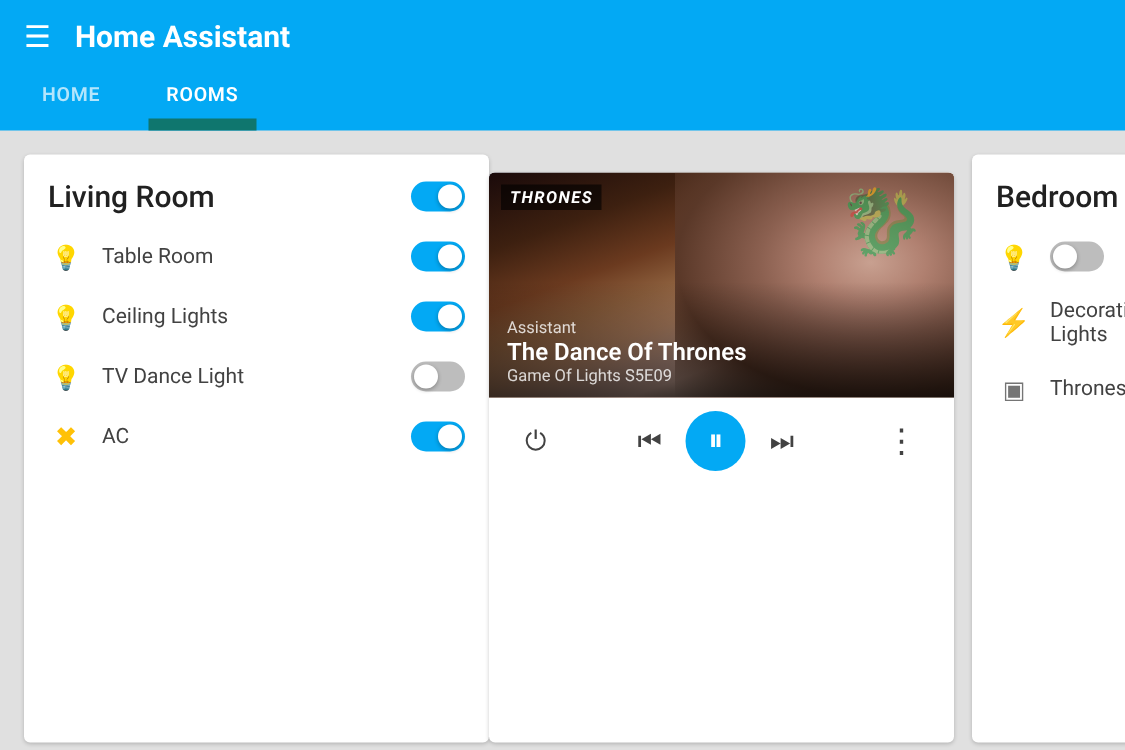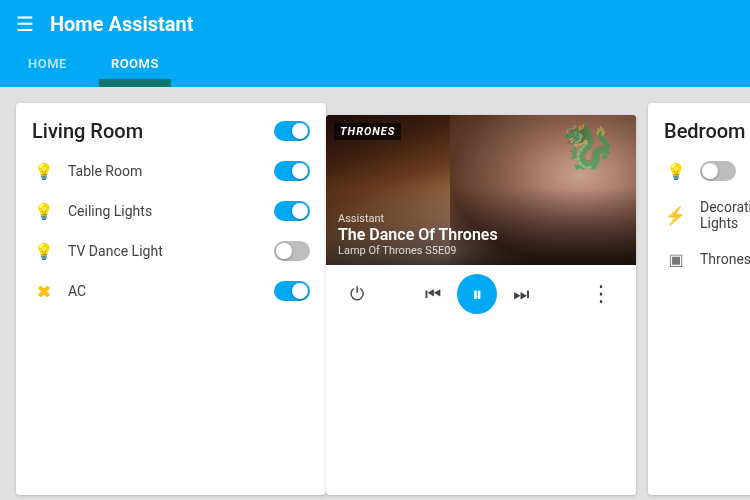--- a/index.html
+++ b/index.html
@@ -290,21 +290,21 @@
       <div class="media-image">
         <div class="show-label">THRONES</div>
         <div style="position:absolute;inset:0;overflow:hidden;">
 
           <div style="position:absolute;bottom:0;right:0;width:60%;height:100%;background:radial-gradient(ellipse at 70% 40%, #c8a090 0%, #b08070 20%, #8b6050 40%, #5a3828 70%, transparent 100%);"></div>
           <div style="position:absolute;top:5px;right:20px;font-size:45px;opacity:0.5;transform:rotate(-20deg);">🐉</div>
         </div>
         <div class="media-overlay">
           <div class="media-source">Assistant</div>
           <div class="media-title-main">The Dance Of Thrones</div>
-          <div class="media-subtitle">Lamp Of Thrones S5E09</div>
+          <div class="media-subtitle">Game Of Lights S5E09</div>
         </div>
       </div>
       <div class="media-controls">
         <button class="ctrl-btn">⏻</button>
         <div class="ctrl-spacer"></div>
         <button class="ctrl-btn">⏮</button>
         <button class="ctrl-btn play">⏸</button>
         <button class="ctrl-btn">⏭</button>
         <div class="ctrl-spacer"></div>
         <button class="ctrl-btn" style="font-size:22px;">⋮</button>

